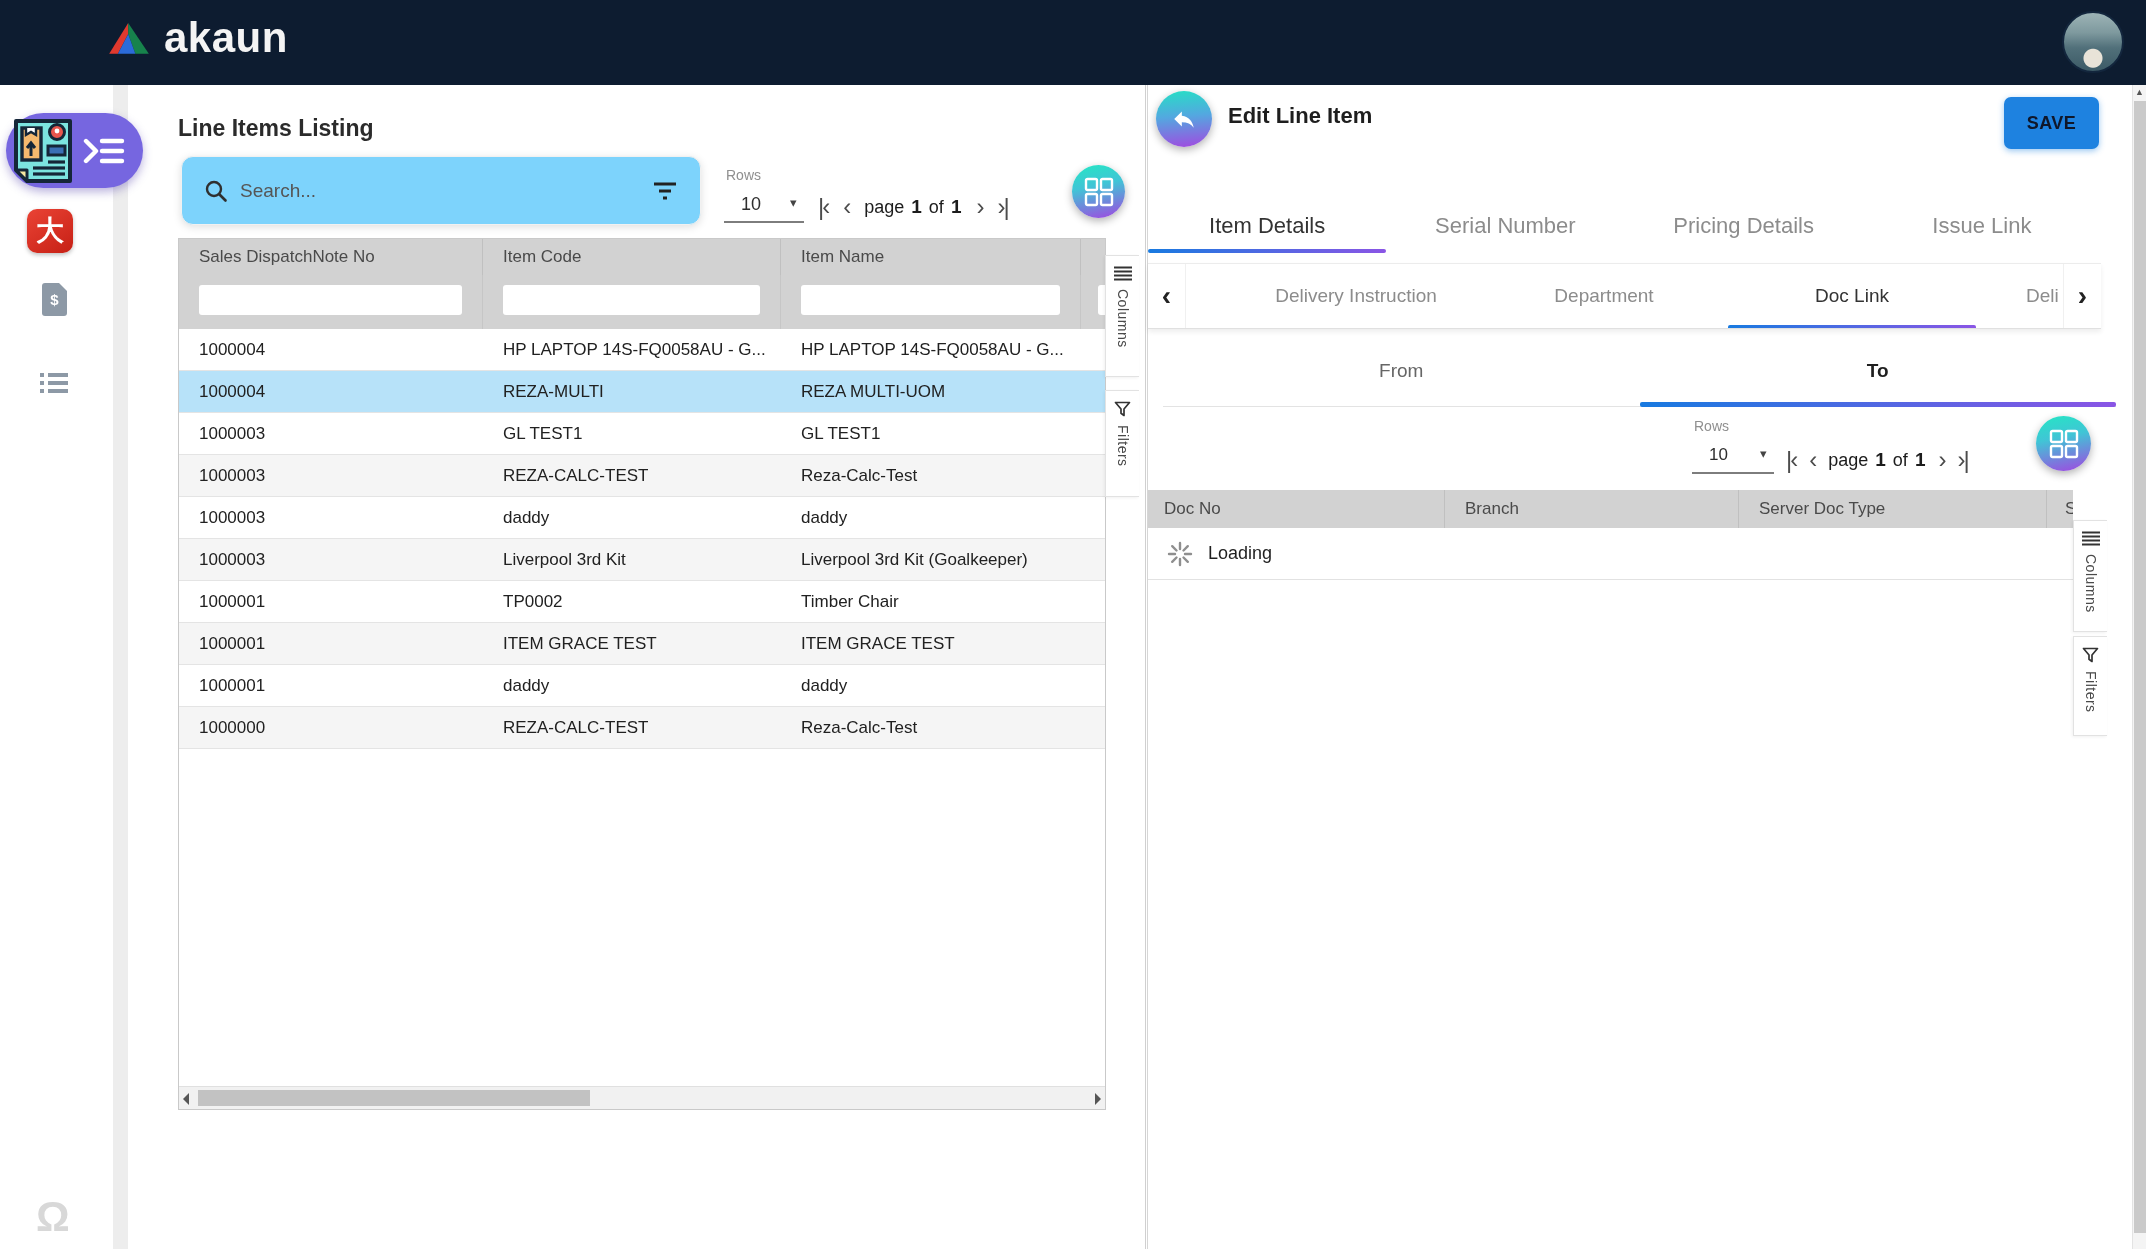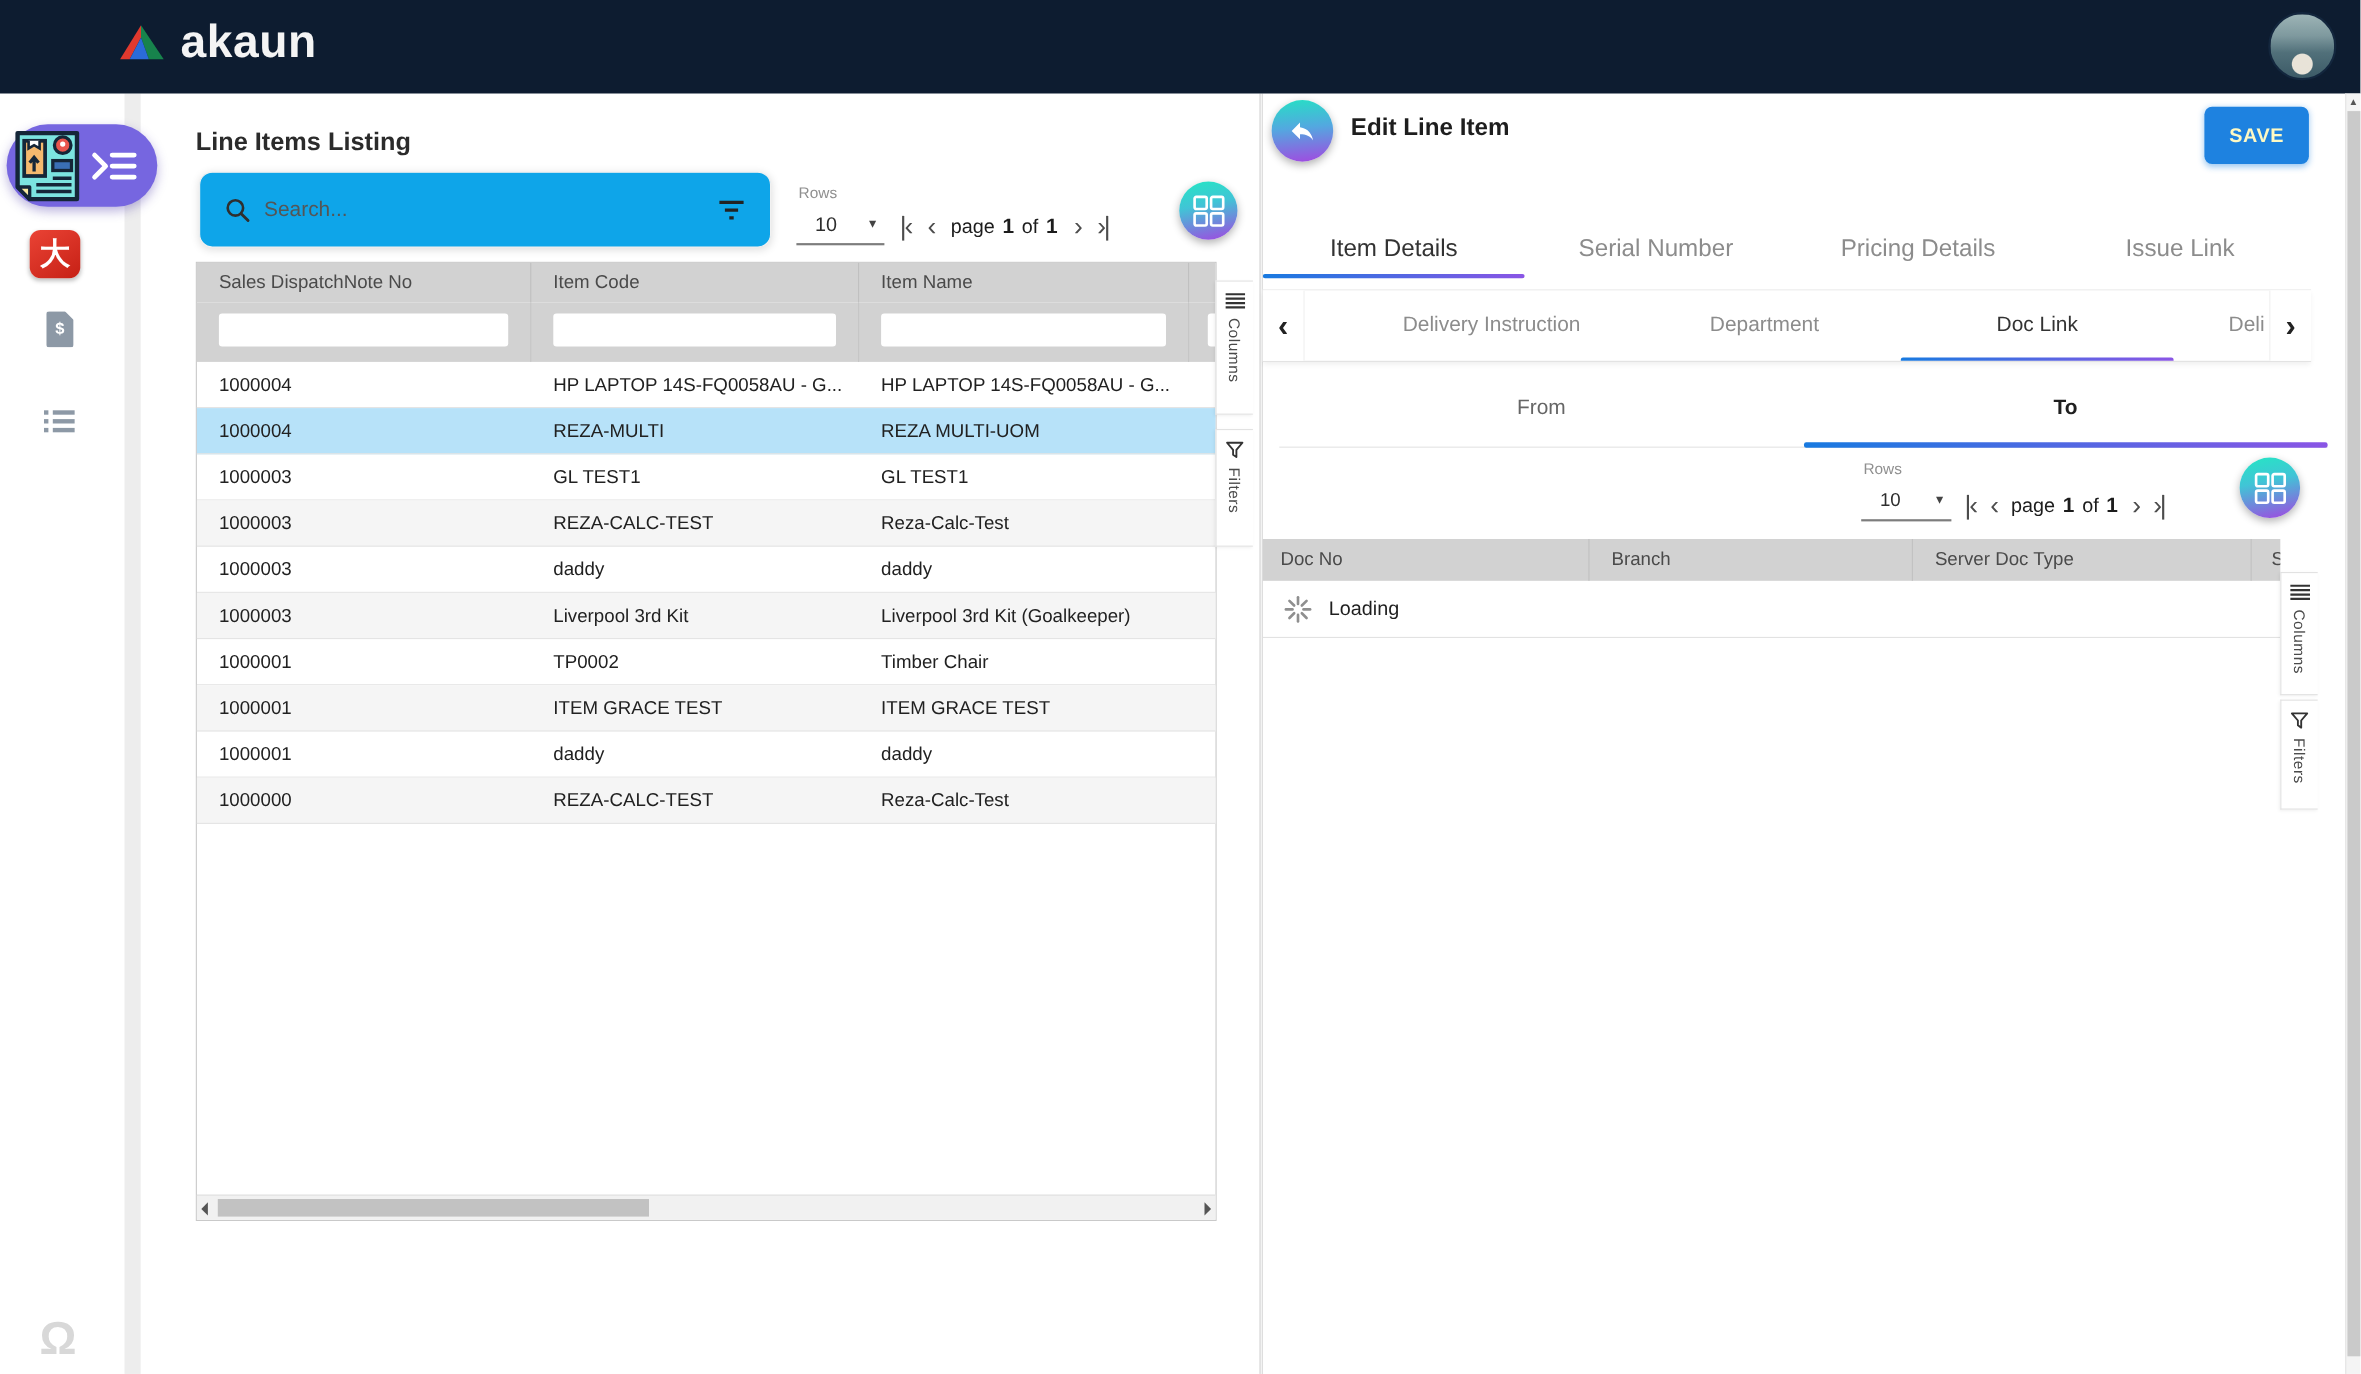--- a/index.html
+++ b/index.html
@@ -30,21 +30,21 @@
   .doc-dollar { position:absolute; left:42px; top:198px; width:25px; height:33px; background:#8d99a6;
     border-radius:3px; clip-path:polygon(0 0, 68% 0, 100% 24%, 100% 100%, 0 100%);
     display:flex; align-items:center; justify-content:center; }
   .doc-dollar span { color:#fff; font-size:15px; font-weight:700; }
   .list-ic { position:absolute; left:40px; top:287px; }
   .omega { position:absolute; left:36px; top:1108px; color:#d8d8d8; font-size:42px; font-weight:700; }
   
   .left-panel { position:absolute; left:128px; top:85px; width:1018px; height:1164px; background:#fff;
     border-right:1px solid #d0d0d0; z-index:5; }
   .lp-title { position:absolute; left:50px; top:30px; font-size:23px; font-weight:600; color:#2b2b2b; }
-  .search-card { position:absolute; left:53px; top:71px; width:520px; height:69px; background:#0ea5e9;
+  .search-card { position:absolute; left:53px; top:71px; width:520px; height:69px; background:#7dd3fc;
     border-radius:12px; border:1px solid #f1f1f1; box-shadow:0 2px 8px rgba(0,0,0,.13);
     display:flex; align-items:center; padding:0 22px; }
   .search-card input { flex:1; border:none; outline:none; font-size:19px; color:#333; margin-left:12px;
     font-family:"Liberation Sans",sans-serif; background:transparent; }
   .search-card input::placeholder { color:#555; }
   .rows-block { position:absolute; }
   .rows-label { font-size:14px; color:#8f8f8f; }
   .rows-value { font-size:18px; color:#2e2e2e;margin-left:15px; }
   .rows-underline { position:absolute; border-bottom:2px solid #7d7d7d; }
   .caret { position:absolute; font-size:13px; color:#444; }
@@ -81,21 +81,21 @@
     box-shadow:-1px 1px 3px rgba(0,0,0,.06); }
   .side-tab .vtxt { writing-mode:vertical-rl; font-size:14px; color:#4a4a4a; letter-spacing:.5px; }
   
   .right-panel { position:absolute; left:1147px; top:85px; width:985px; height:1212px; background:#fff;
     border-left:1px solid #d6d6d6; z-index:5; }
   .back-btn { left:8px; top:6px; width:56px; height:56px; position:absolute; border-radius:50%;
     display:flex; align-items:center; justify-content:center;
     background:linear-gradient(175deg,#2bd9c8 5%, #53a8e0 45%, #9b51e0 95%); box-shadow:0 3px 8px rgba(0,0,0,.3); }
   .rp-title { position:absolute; left:80px; top:18px; font-size:22px; font-weight:600; color:#1e1e1e; }
   .save-btn { position:absolute; left:856px; top:12px; width:95px; height:52px; background:#1e82e0; border:none;
-    border-radius:7px; color:#fef9c3; font-size:18px; font-weight:700; letter-spacing:.5px;
+    border-radius:7px; color:#0f172a; font-size:18px; font-weight:700; letter-spacing:.5px;
     font-family:"Liberation Sans",sans-serif; box-shadow:0 2px 6px rgba(30,130,224,.45); }
   .tabs-row { position:absolute; left:0; top:113px; width:953px; height:55px; display:flex; }
   .tab { flex:1; position:relative; display:flex; align-items:center; justify-content:center;
     font-size:22px; color:#8c8c8c; }
   .tab.active { color:#333; font-weight:500; }
   .grad-underline { position:absolute; left:0; bottom:0; width:100%; height:4px; border-radius:2px;
     background:linear-gradient(90deg,#187ae0 0%, #8a55e5 100%); }
   .subtab-bar { position:absolute; left:0; top:178px; width:953px; height:66px; background:#fff;
     border-top:1px solid #ececec; border-bottom:1px solid #e0e0e0; box-shadow:0 3px 5px rgba(0,0,0,.07); }
   .chev-box { position:absolute; top:0; width:38px; height:100%; display:flex; align-items:center;

